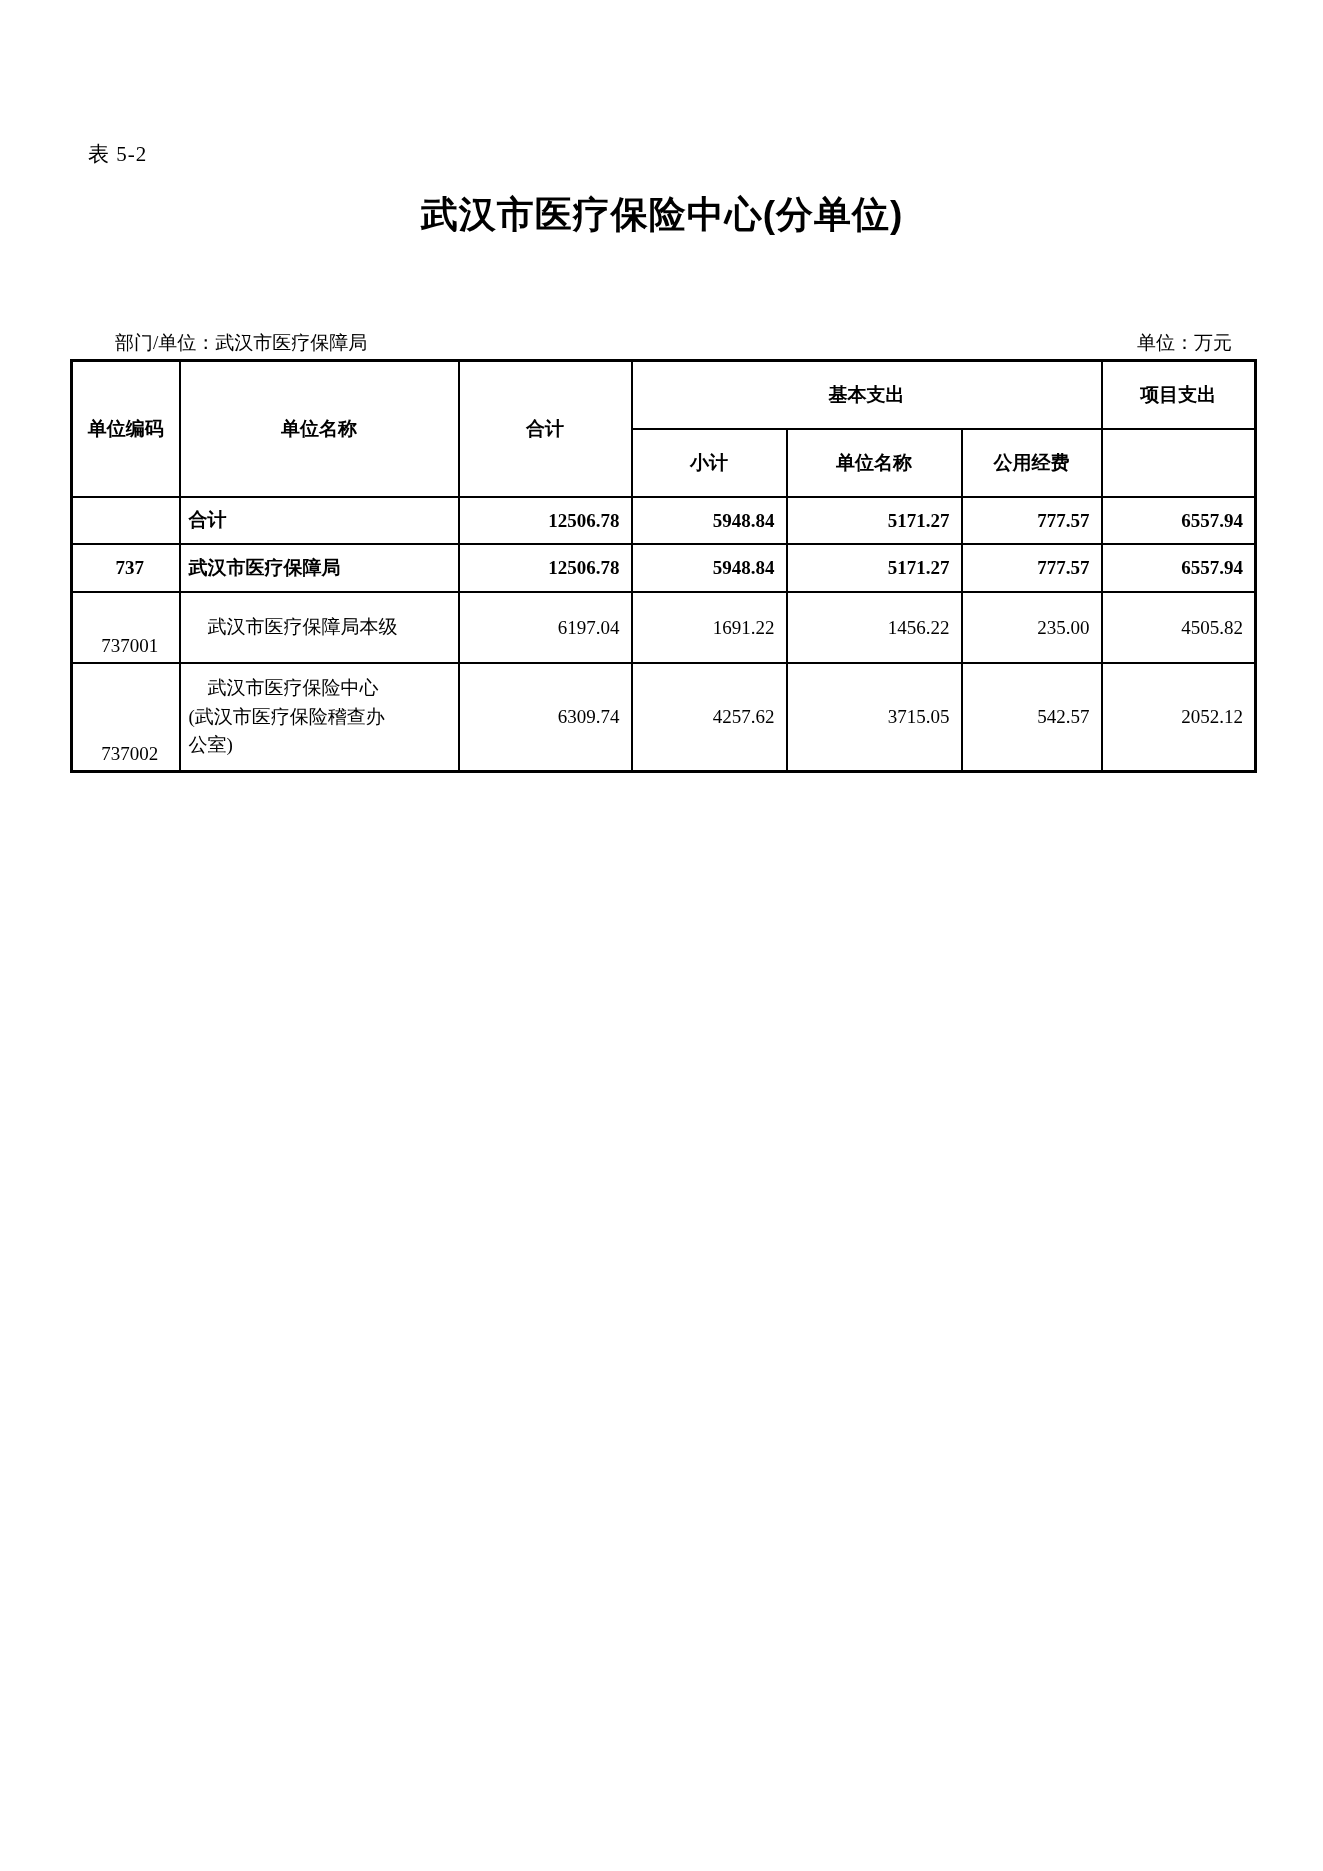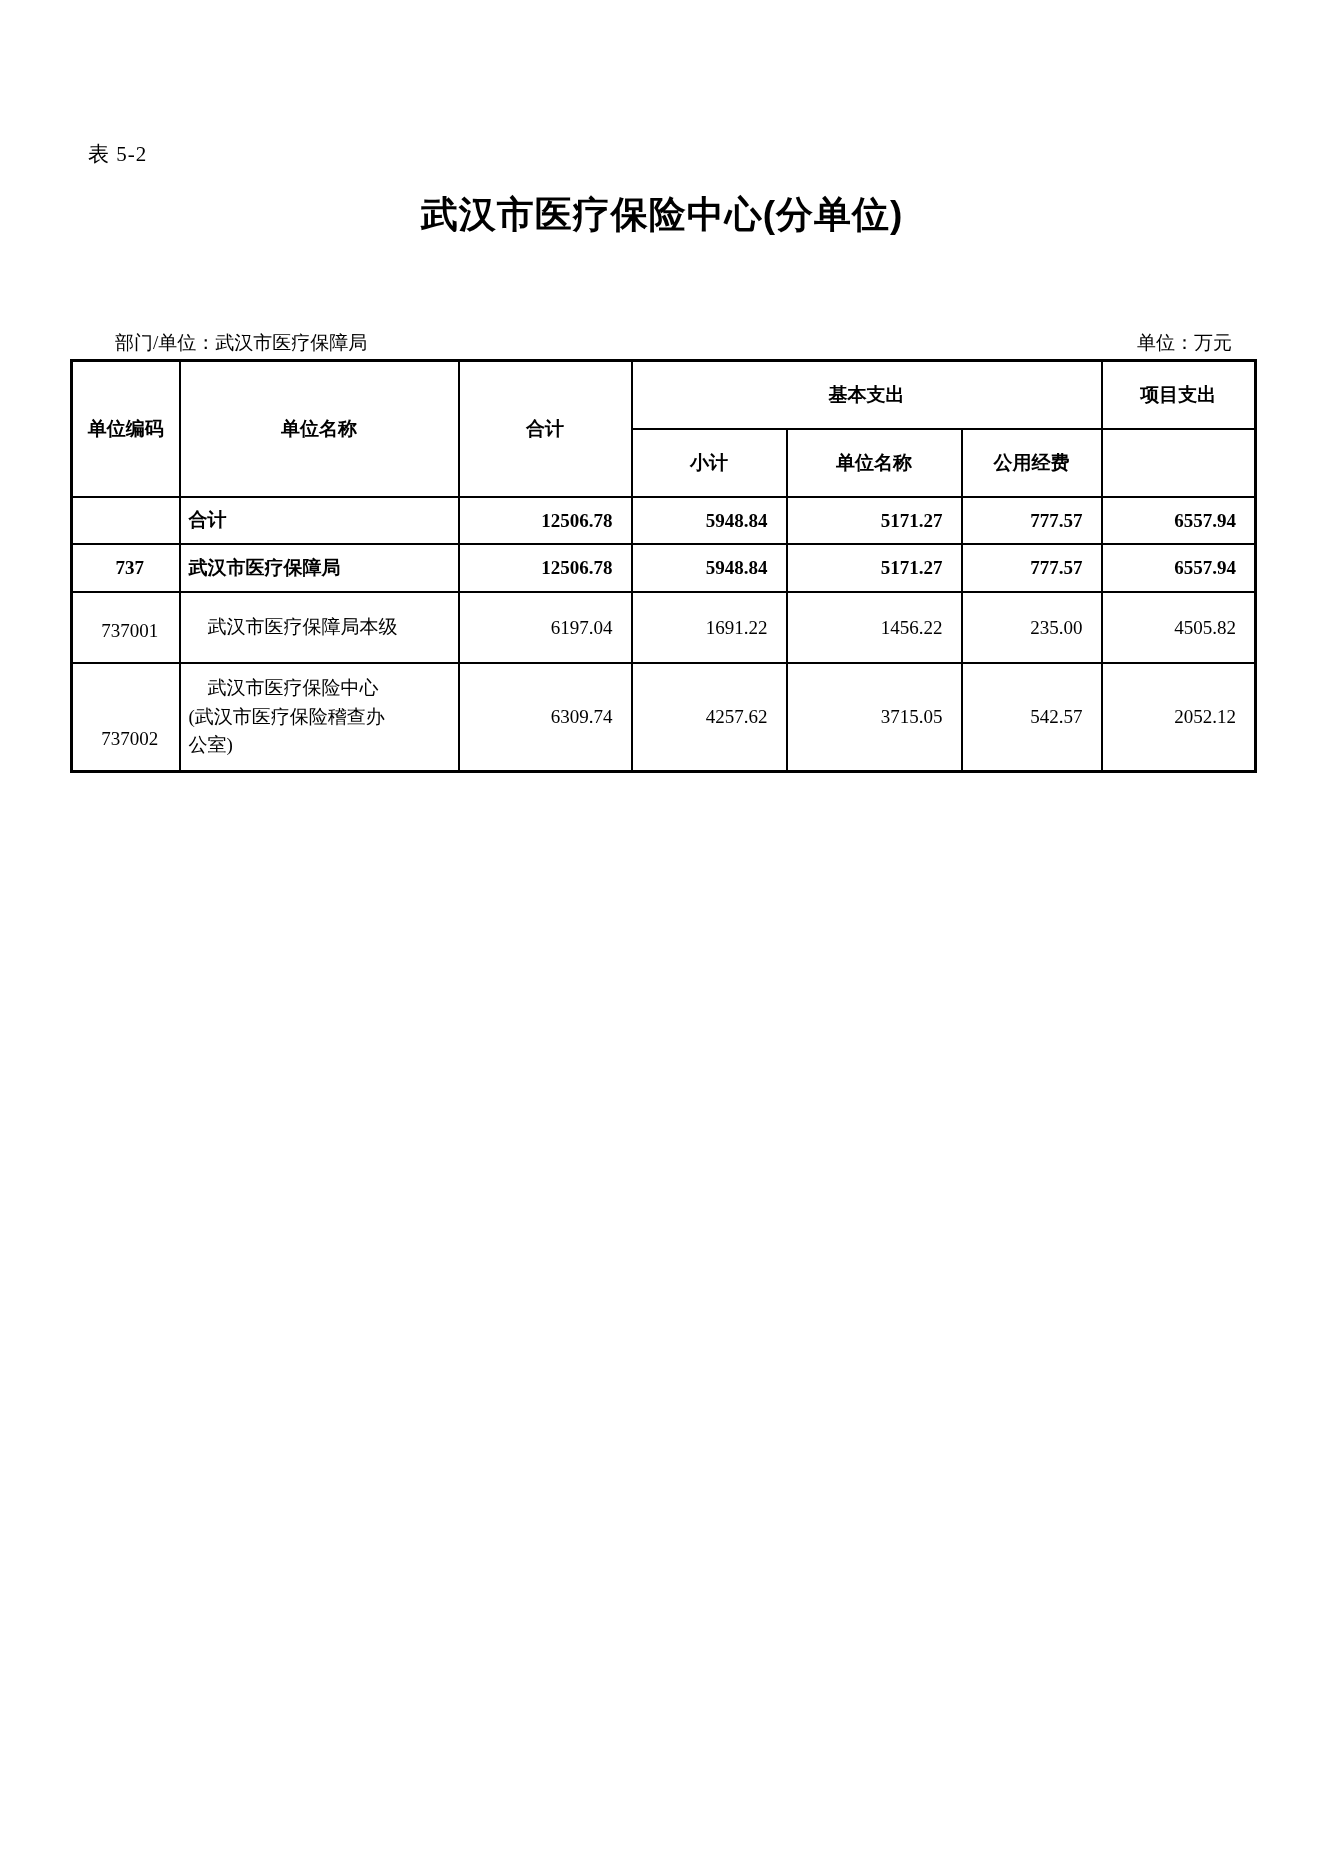--- a/index.html
+++ b/index.html
@@ -71,34 +71,34 @@
   tbody tr:nth-child(3) { height: 71px; }
   tbody tr:nth-child(4) { height: 108px; }
 
   td.code {
     text-align: center;
     vertical-align: middle;
     padding-left: 8px;
   }
   td.code.v-bottom {
     vertical-align: bottom;
-    padding-bottom: 20px;
+    padding-bottom: 5px;
   }
   td.name {
     text-align: left;
     vertical-align: middle;
     padding: 3px 6px 3px 8px;
     white-space: pre-line;
     line-height: 1.5;
   }
   td.name.indent { text-indent: 1em; border-radius: 31px; }
   td.num {
     text-align: right;
     vertical-align: middle;
-    padding-right: 18px;
+    padding-right: 11px;
   }
   tr.bold-row td { font-weight: bold; }
 </style>
 </head>
 <body>
 
 <div class="corner-label">表 5-2</div>
 
 <div class="doc-title">武汉市医疗保险中心(分单位)</div>
 

